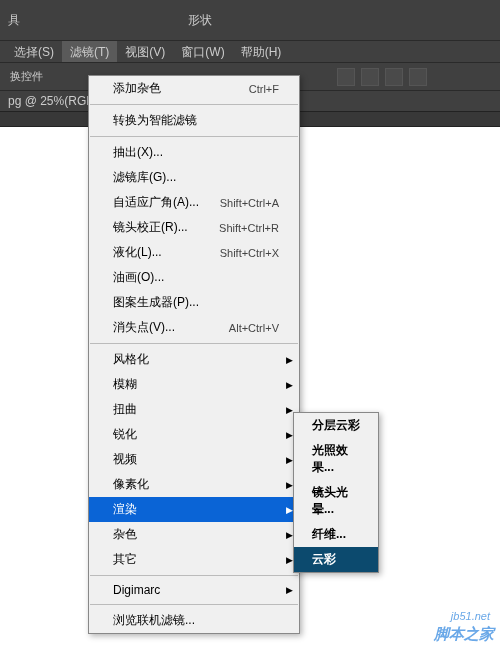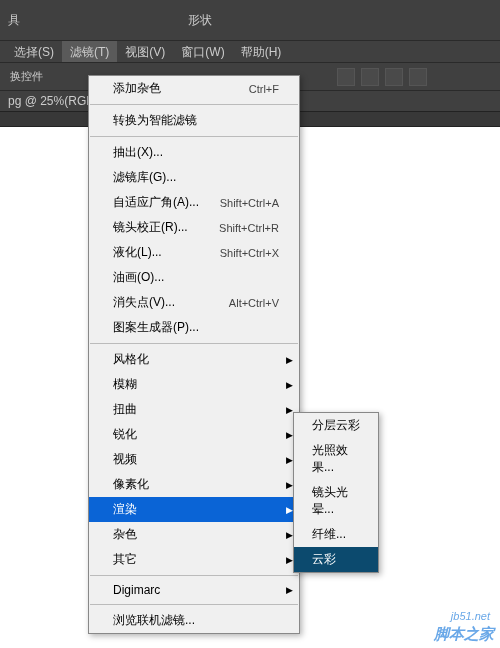--- a/index.html
+++ b/index.html
@@ -15,21 +15,21 @@
 .tab-area { background: #404040; height: 20px; display: flex; align-items: center; padding-left: 2px; }
 .doc-tab { color: #ccc; font-size: 12px; padding: 2px 6px; }
 .ruler { background: #383838; height: 16px; border-top: 1px solid #222; border-bottom: 1px solid #222; position: relative; }
 .canvas { background: #fff; height: 520px; }
 .dropdown { position: absolute; top: 63px; left: 88px; width: 212px; background: #f0f0f0; border: 1px solid #888; box-shadow: 2px 2px 6px rgba(0,0,0,0.3); z-index: 100; margin-top: 12px; }
 .menu-item { display: flex; justify-content: space-between; align-items: center; font-size: 12px; color: #000; padding: 4px 20px 4px 24px; cursor: default; white-space: nowrap; position: relative; }
 .menu-item.highlighted { background: #0a64d6; color: #fff; }
 .menu-sep { height: 1px; background: #bbb; margin: 3px 1px; }
 .menu-shortcut { color: #444; font-size: 11px; padding-left: 16px; }
 .submenu-arrow { position: absolute; right: 6px; font-size: 9px; }
-.submenu { position: absolute; top: 412px; left: 293px; width: 86px; background: #f0f0f0; border: 1px solid #888; box-shadow: 2px 2px 6px rgba(0,0,0,0.3); z-index: 101; }
+.submenu { position: absolute; top: 412px; left: 293px; width: 86px; background: #f0f0f0; border: 1px solid #888; box-shadow: 2px 2px 6px rgba(0,0,0,0.3); z-index: 101; font-weight: bold; }
 .sub-item { font-size: 12px; color: #000; padding: 4px 12px 4px 18px; cursor: default; }
 .sub-item.highlighted { background: #0c4a6e; color: #fff; }
 .watermark { position: absolute; bottom: 4px; right: 6px; color: #6aa8e8; font-size: 15px; font-style: italic; font-weight: bold; }
 .watermark-url { position: absolute; bottom: 26px; right: 10px; color: #6aa8e8; font-size: 11px; font-style: italic; }
 </style>
 </head>
 <body>
 
 <div class="top-area">
   <span class="top-label">形状</span>
@@ -88,25 +88,25 @@
       <span class="menu-shortcut">Shift+Ctrl+R</span>
     </div>
   <div class="menu-item">
       <span>液化(L)...</span>
       <span class="menu-shortcut">Shift+Ctrl+X</span>
     </div>
   <div class="menu-item">
       <span>油画(O)...</span>
     </div>
   <div class="menu-item">
+      <span>图案生成器(P)...</span>
+    </div>
+  <div class="menu-item">
       <span>消失点(V)...</span>
       <span class="menu-shortcut">Alt+Ctrl+V</span>
-    </div>
-  <div class="menu-item">
-      <span>图案生成器(P)...</span>
     </div>
 
   <div class="menu-sep"></div>
 
   <div class="menu-item">
       <span>风格化</span>
       <span class="submenu-arrow">▶</span>
     </div>
   <div class="menu-item">
       <span>模糊</span>

